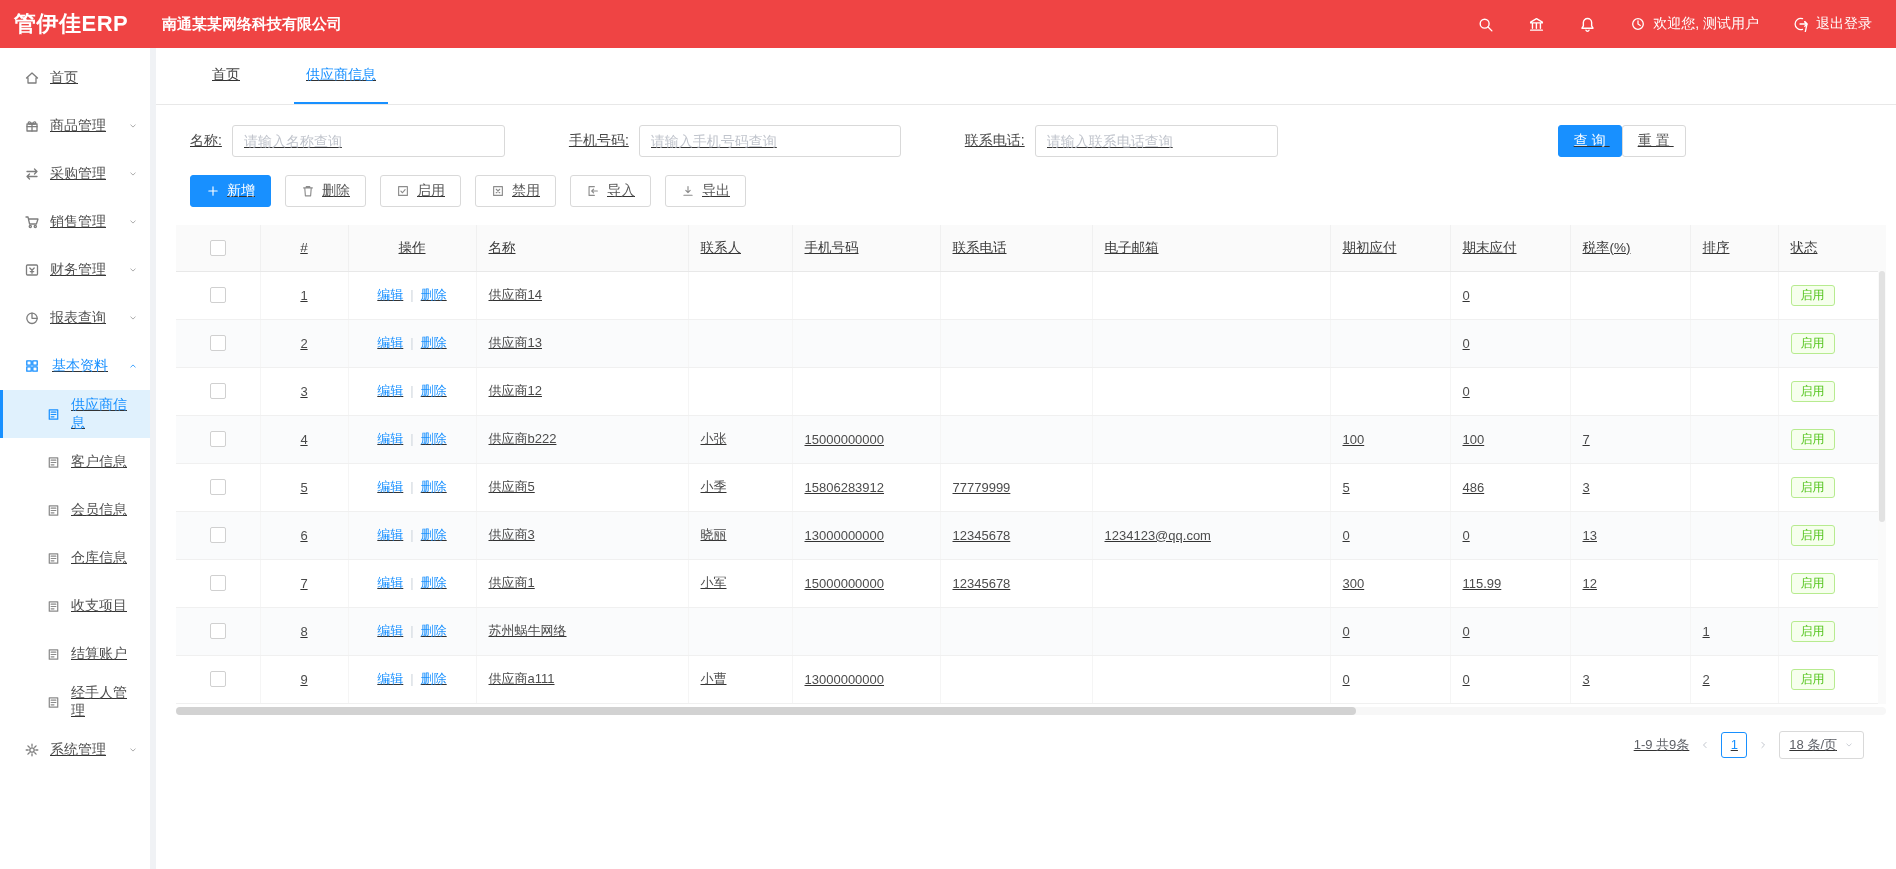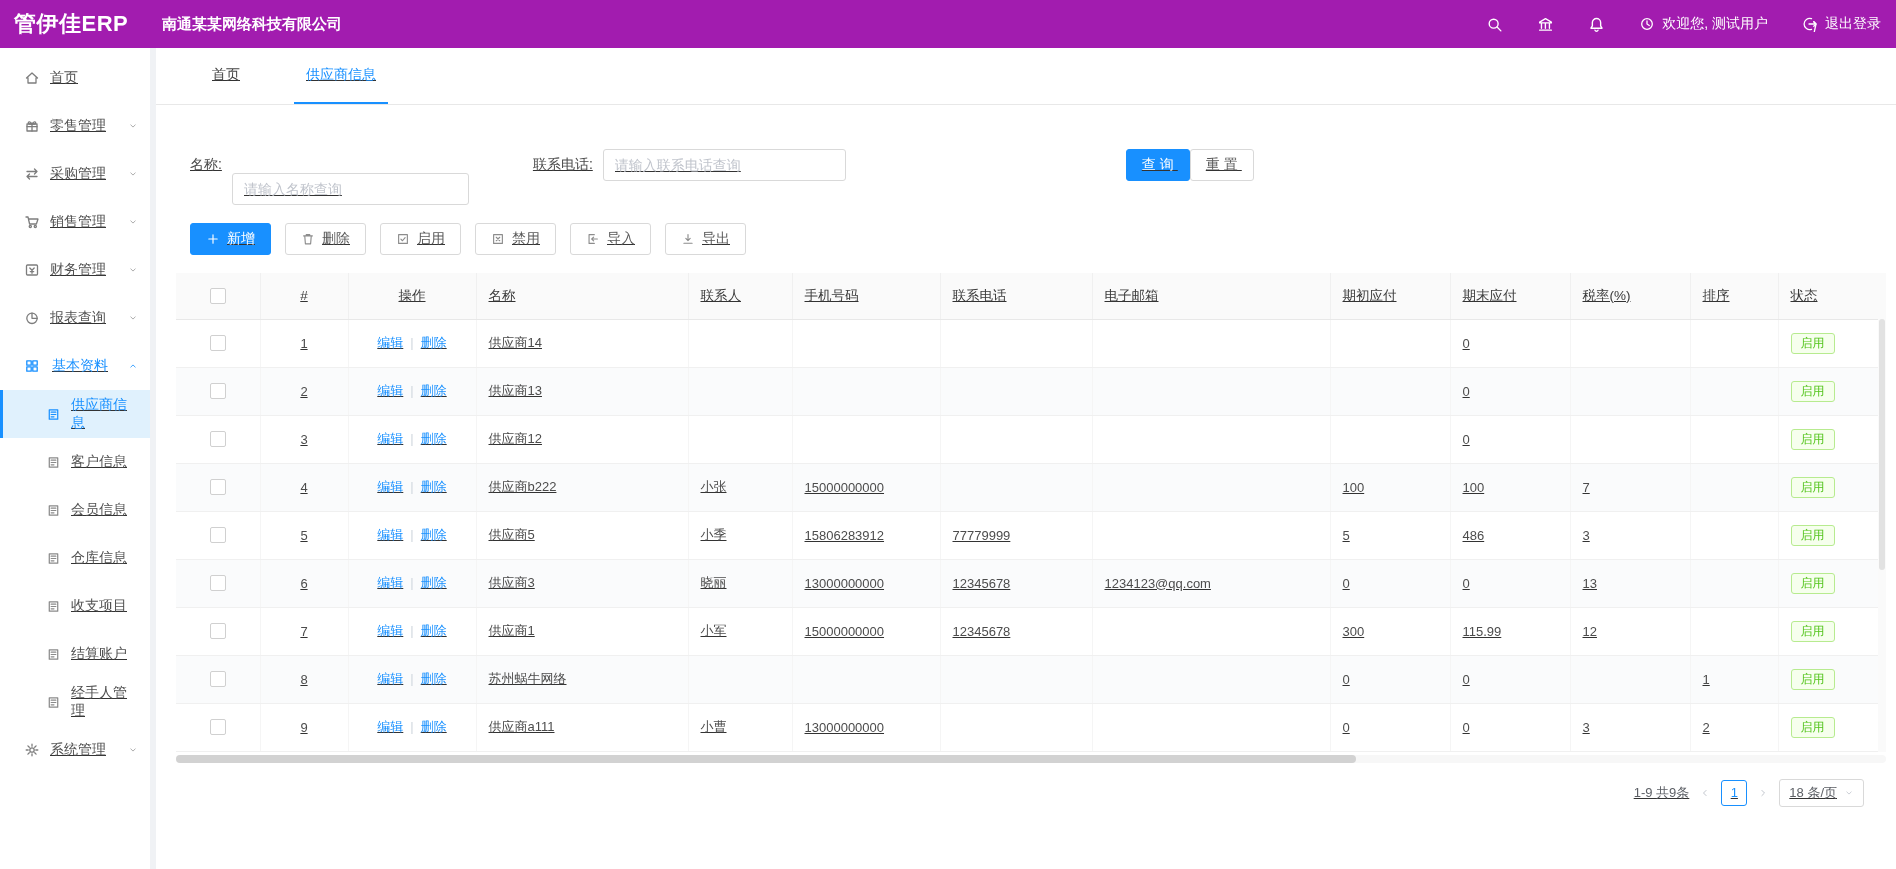--- a/index.html
+++ b/index.html
@@ -2,24 +2,24 @@
 <html><head>
 <meta charset="utf-8">
 <style>
   * { margin:0; padding:0; box-sizing:border-box; }
   html,body { width:1896px; height:869px; overflow:hidden;
     font-family:"Liberation Sans","DejaVu Sans",sans-serif; font-size:14px; color:#333; background:#f0f2f5; }
   .ic { display:inline-flex; width:16px; height:16px; flex:none; }
   .ic svg { width:100%; height:100%; }
 
   
-  .topbar { height:48px; background:#a21caf; display:flex; align-items:center; color:#fff; }
+  .topbar { height:48px; background:#ef4444; display:flex; align-items:center; color:#fff; }
   .logo { width:150px; padding-left:14px; font-size:22px; font-weight:700; letter-spacing:.5px; cursor:pointer; }
   .company { font-size:15px; font-weight:600; margin-left:12px; }
-  .top-right { margin-left:auto; display:flex; align-items:center; gap:34px; padding-right:15px; }
+  .top-right { margin-left:auto; display:flex; align-items:center; gap:34px; padding-right:24px; }
   .tico { width:17px; height:17px; color:#fff; cursor:pointer; }
   .top-user { display:flex; align-items:center; gap:7px; cursor:pointer; font-size:14px; }
   .top-user .ic { width:16px; height:16px; }
 
   
   .shell { display:flex; height:821px;text-decoration:underline; }
   .sidebar { width:150px; background:#fff; flex:none; overflow:hidden; padding-top:6px; }
   .side-item { height:48px; display:flex; align-items:center; padding:0 12px 0 21px; gap:10px;
     color:#515151; cursor:pointer; border-left:3px solid transparent; }
   .side-item .ic { color:#7d7d7d; }
@@ -42,21 +42,21 @@
 
   
   .content { flex:1; background:#fff; padding:10px 10px 0 20px; overflow:hidden; }
 
   .filters { display:flex; align-items:center; margin:10px 0 0 14px; }
   .fgroup { display:flex; align-items:center; }
   .flabel { color:#4a4a4a; margin-right:10px; }
   .finput { height:32px; border:1px solid #d9d9d9; border-radius:3px; padding:0 11px; font-size:14px;
     color:#333; outline:none; background:#fff; font-family:inherit; }
   .finput::placeholder { color:#c0c4cc; }
-  .w1 { width:237px; margin-right:64px;margin-top:48px; }
+  .w1 { width:273px; margin-right:64px; }
   .w2 { width:262px; margin-right:64px; }
   .w3 { width:243px; margin-right:280px; }
   .btn { height:32px; border-radius:3px; border:1px solid #d9d9d9; background:#fff; color:#595959;
     font-size:14px; padding:0 15px; cursor:pointer; display:inline-flex; align-items:center; gap:7px; font-family:inherit; }
   .btn .ic { width:14px; height:14px; color:#8c8c8c; }
   .btn.primary { background:#1890ff; border-color:#1890ff; color:#fff; }
   .btn.primary .ic { color:#fff; }
   .sp { letter-spacing:4px; margin-right:-4px; }
   .filters .btn { }
 
@@ -150,21 +150,21 @@
         </span>
         <span class="slab">首页</span>
       </div>
       <div class="side-item">
         <span class="ic">
           <svg viewBox="0 0 16 16" fill="none" stroke="currentColor" stroke-width="1.3" stroke-linecap="round" stroke-linejoin="round">
             <rect x="3" y="6" width="10" height="7"></rect>
             <path d="M3 8.7h10M8 6v7M8 6C8 6 6.8 3.6 5.3 3.8 3.8 4 4 6 5.6 6H8ZM8 6c0 0 1.2-2.4 2.7-2.2 1.5.2 1.3 2.2-.3 2.2H8Z"></path>
           </svg>
         </span>
-        <span class="slab">零售管理</span>
+        <span class="slab">商品管理</span>
         <span class="ic arrow">
           <svg viewBox="0 0 16 16" fill="none" stroke="currentColor" stroke-width="1.3" stroke-linecap="round" stroke-linejoin="round">
             <path d="m4.5 6.3 3.5 3.4 3.5-3.4"></path>
           </svg>
         </span>
       </div>
       <div class="side-item">
         <span class="ic">
           <svg viewBox="0 0 16 16" fill="none" stroke="currentColor" stroke-width="1.3" stroke-linecap="round" stroke-linejoin="round">
             <path d="M3 5.5h10M10.5 3 13 5.5 10.5 8M13 10.5H3M5.5 8 3 10.5 5.5 13"></path>
@@ -320,20 +320,24 @@
       <div class="tab">首页</div>
       <div class="tab active">供应商信息</div>
     </div>
 
     <div class="content">
 
       <div class="filters">
         <div class="fgroup">
           <span class="flabel">名称:</span>
           <input class="finput w1" placeholder="请输入名称查询" style="">
+        </div>
+        <div class="fgroup">
+          <span class="flabel">手机号码:</span>
+          <input class="finput w2" placeholder="请输入手机号码查询" style="">
         </div>
         <div class="fgroup">
           <span class="flabel">联系电话:</span>
           <input class="finput w3" placeholder="请输入联系电话查询" style="">
         </div>
         <button class="btn primary">
           <span class="sp">查询</span>
         </button>
         <button class="btn">
           <span class="sp">重置</span>

